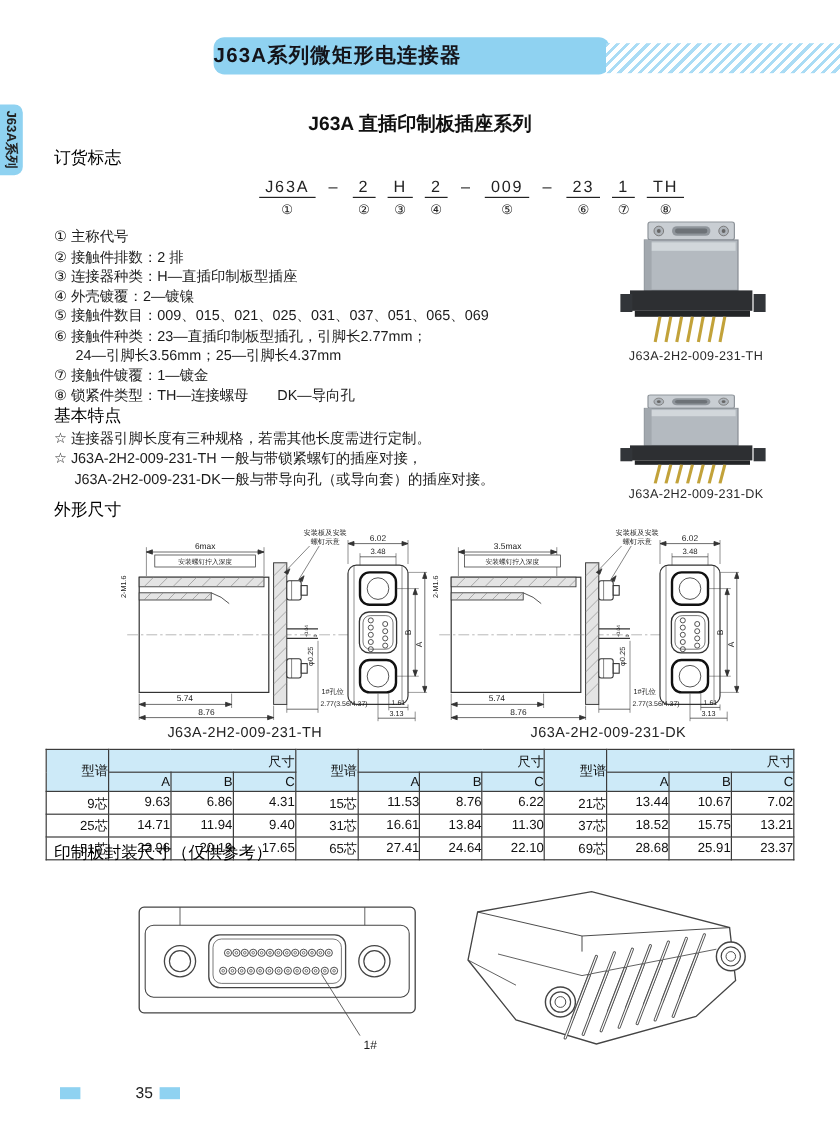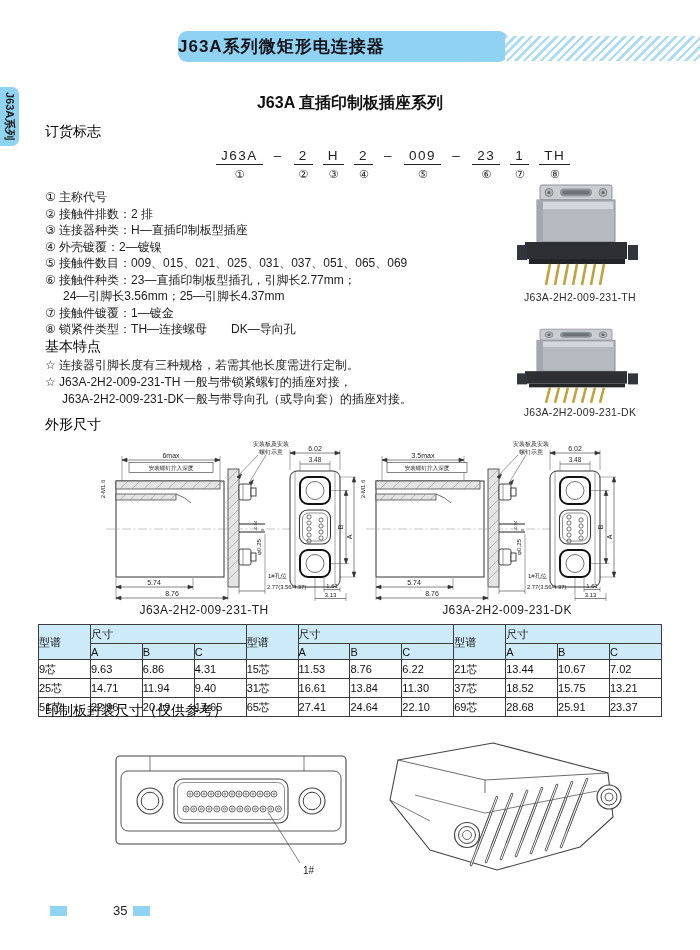--- a/index.html
+++ b/index.html
@@ -32,21 +32,21 @@
   
   .feat-list{position:absolute;left:45px;top:357px;font-size:12px;line-height:16.8px;width:470px;}
   .feat-list .indent{padding-left:17px;}
   
   .draw,.pcbsvg{position:absolute;}
   .draw-caption{position:absolute;width:258px;text-align:center;font-size:12px;color:#222;letter-spacing:.4px;}
   svg{font-family:"Liberation Sans","DejaVu Sans",sans-serif;}
   svg text{fill:#1c1c1c;stroke:none;}
   
   .dim-table{position:absolute;left:38px;top:624px;width:624px;border-collapse:collapse;table-layout:fixed;
-             font-size:11px;text-align:left;color:#111;}
+             font-size:11px;text-align:right;color:#111;}
   .dim-table th,.dim-table td{border:1px solid #3c3c3c;padding:1.5px 0;font-weight:normal;}
   .dim-table th{background:#cdeaf8;}
   .dim-table{border:1.5px solid #2a2a2a;}
   
   .footer{position:absolute;left:50px;top:903px;display:flex;align-items:center;gap:6px;}
   .footer .sq{display:inline-block;width:17px;height:10px;background:#8fd2f1;}
   .footer .pnum{font-size:13px;color:#222;margin-left:40px;}
 </style>
 </head>
 <body>

